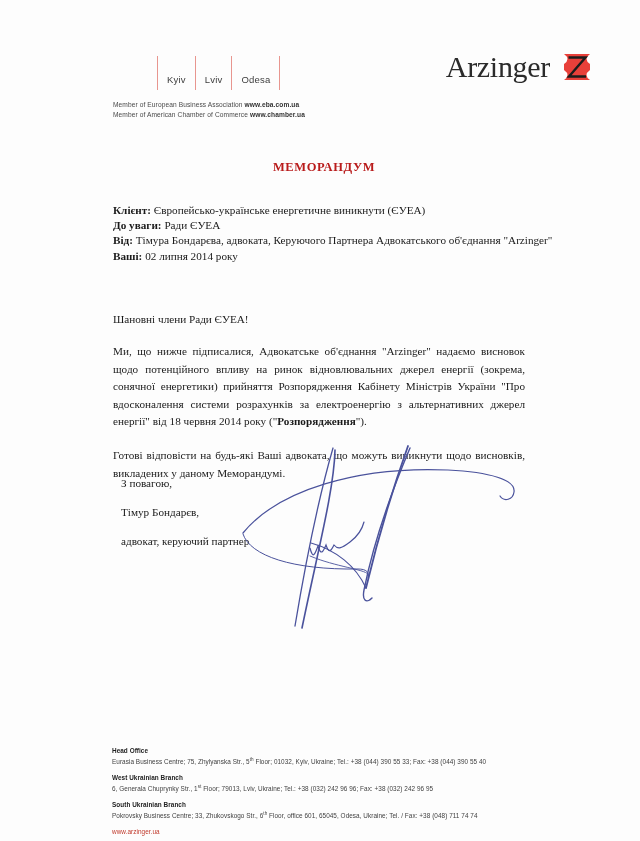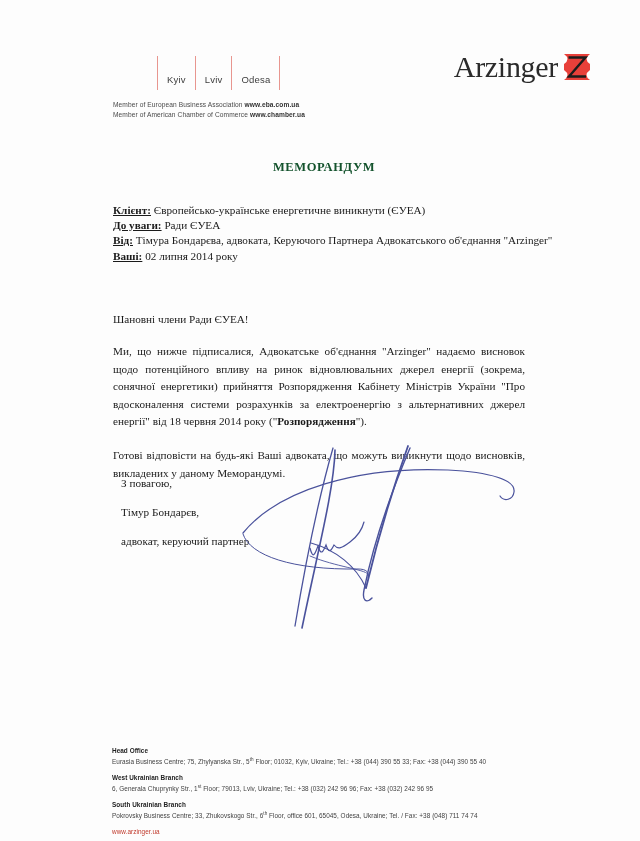--- a/index.html
+++ b/index.html
@@ -69,21 +69,21 @@
     letter-spacing: 0.1px;
   }
   .memberships .url { font-weight: bold; color: #333; }
 
   .logo {
     position: absolute;
     right: 0;
     top: 0;
     display: flex;
     align-items: flex-start;
-    gap: 4px;
+    gap: 12px;
   }
   .logo-word {
     font-family: "Liberation Serif", serif;
     font-size: 30px;
     letter-spacing: -0.3px;
     color: #2b2b2b;
     line-height: 1;
   }
   .logo-mark {
     width: 30px;
@@ -95,35 +95,35 @@
   
   .doc-title {
     position: absolute;
     top: 160px;
     left: 8px;
     right: 0;
     text-align: center;
     font-family: "Liberation Serif", serif;
     font-size: 12.5px;
     font-weight: bold;
-    color: #14532d;
+    color: #b91c1c;
     letter-spacing: 0.6px;
   }
 
   
   .meta {
     position: absolute;
     top: 203px;
     left: 113px;
     right: 48px;
     font-size: 11.2px;
     line-height: 15.2px;
   }
   .meta-row { white-space: nowrap; }
-  .meta-label { font-weight: bold; text-decoration: underline; }
+  .meta-label { font-weight: bold; }
 
   
   .body-area {
     position: absolute;
     top: 312px;
     left: 113px;
     width: 412px;
     font-size: 11.2px;
   }
   .salutation {

